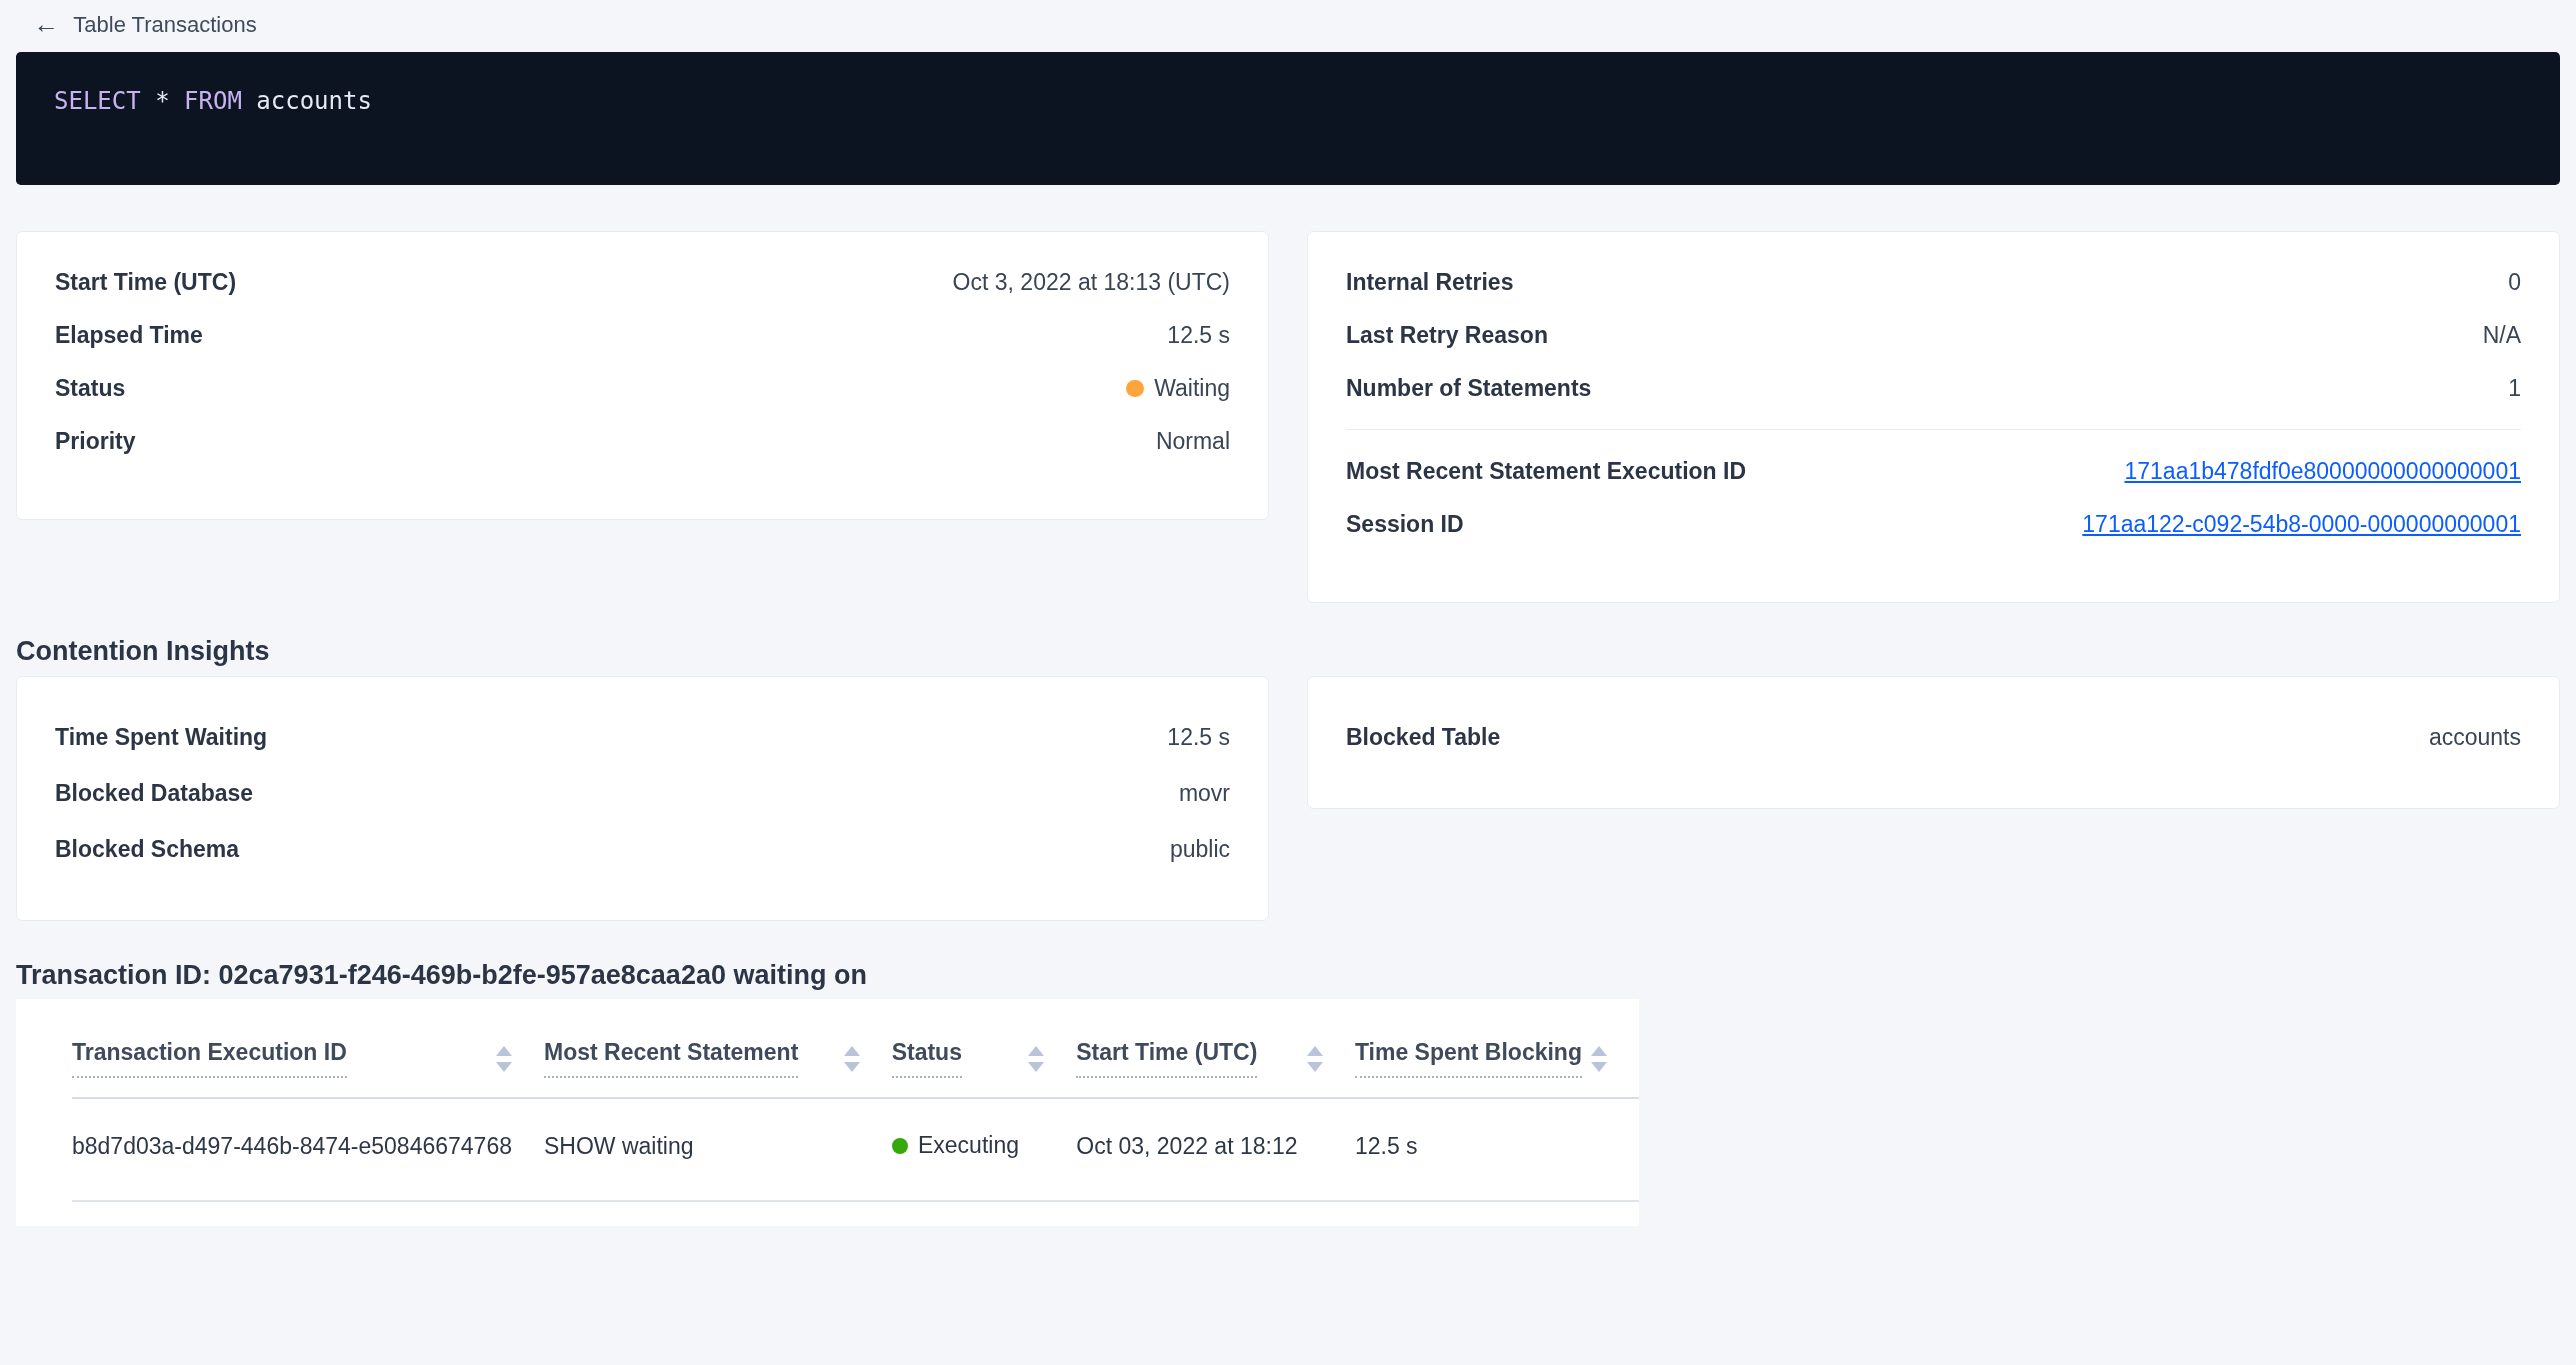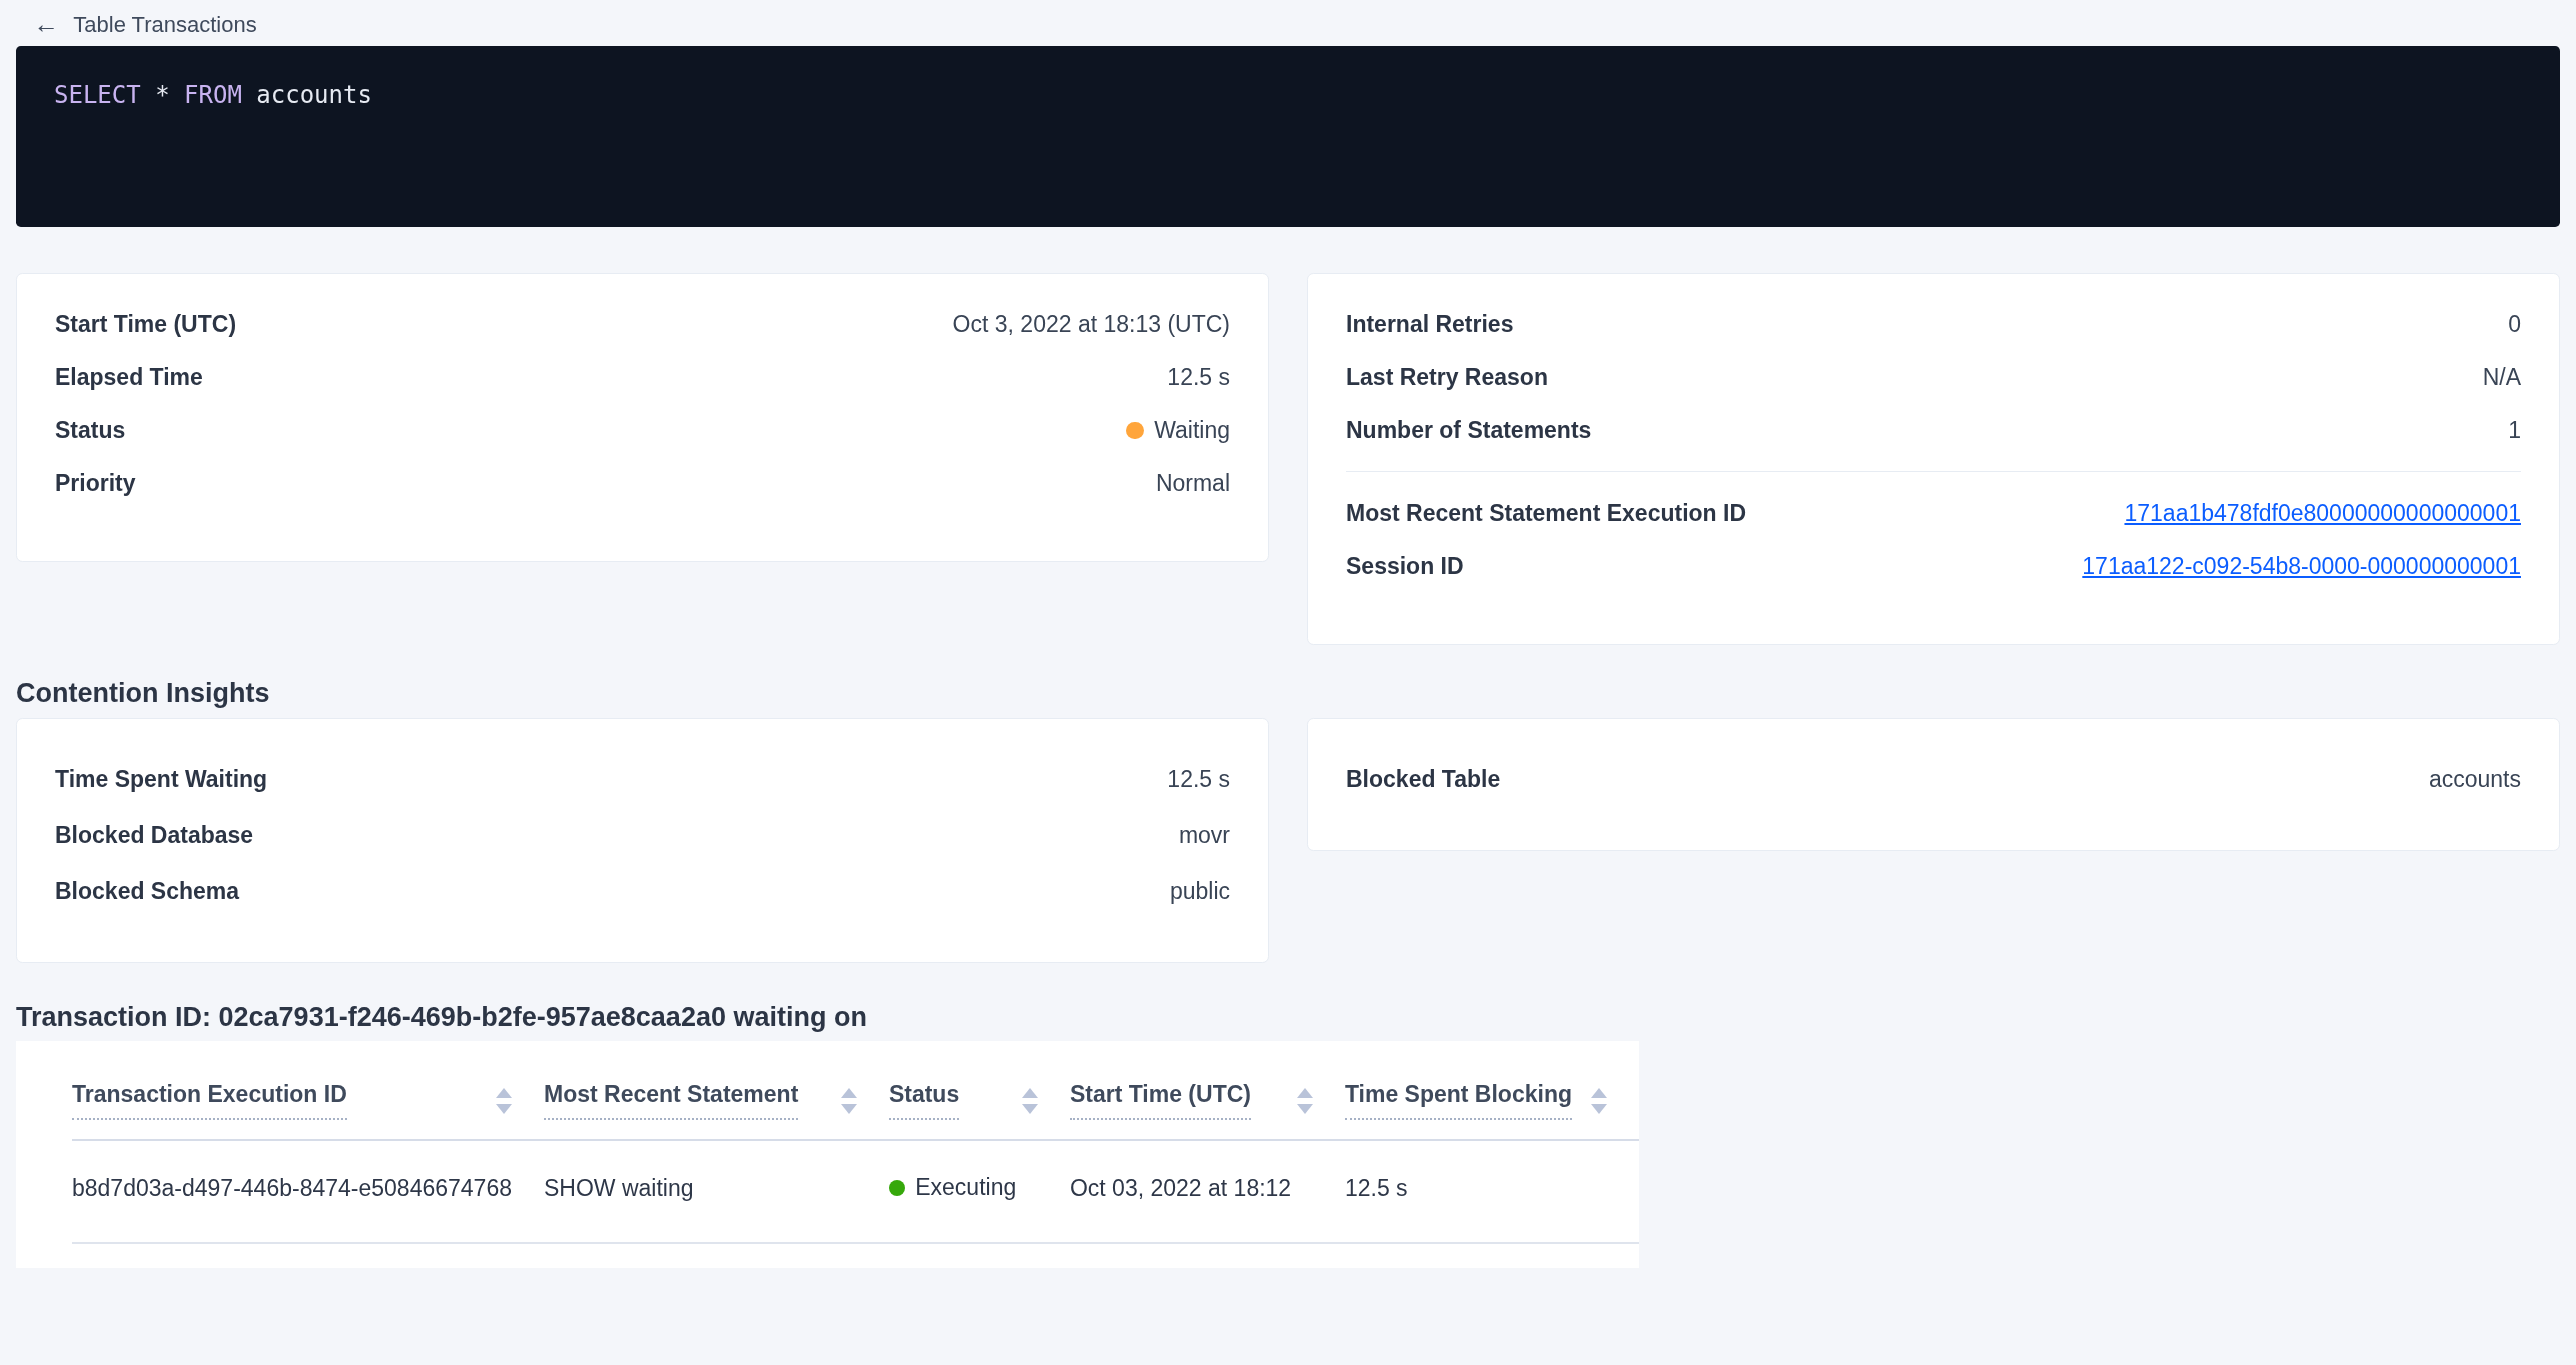--- a/index.html
+++ b/index.html
@@ -22,21 +22,21 @@
   .back-arrow { font-size: 25.5px; line-height: 1; color: #3f4a5c; }
 
   
   .page-title {
     margin: 20.7px 0 0 0; font-size: 30px; font-weight: bold;
     color: #2c3545; letter-spacing: -0.2px; line-height: 35px;
   }
 
   
   .sql-box {
-    margin-top: 8px; height: 181px; border-radius: 4.8px;
+    margin-top: 14px; height: 133px; border-radius: 4.8px;
     background: #0d1421; padding: 35px 38px;
     font-family: "DejaVu Sans Mono", monospace;
     font-size: 24px; white-space: pre; line-height: 1.2;
   }
   .sql-kw { color: #c8b3f0; }
   .sql-plain { color: #e6eaf2; }
 
   
   .cards-row { display: flex; gap: 38px; align-items: flex-start; }
   .cards-row.first { margin-top: 46px; }
@@ -78,21 +78,21 @@
   .table-card {
     margin-top: 8px; width: 1623px; background: #ffffff;
     padding: 0 0 24px 56px;
   }
   table.waiting-table { width: 1567px; border-collapse: collapse; font-size: 23px; }
   .waiting-table th {
     text-align: left; font-weight: bold; color: #3f4a5c;
     padding: 40px 32px 19px 0; border-bottom: 2.4px solid #d6dce8;
     white-space: nowrap; cursor: pointer;
   }
-  .th-inner { display: flex; align-items: center; justify-content: space-between; gap: 19px; }
+  .th-inner { display: flex; align-items: center; justify-content: space-between; gap: 9px; }
   .th-label { border-bottom: 2.4px dotted #a6b1c5; padding-bottom: 10.3px; }
   .sort-icon { display: inline-flex; flex-direction: column; align-items: center; gap: 5.6px; }
   .tri-up {
     width: 0; height: 0;
     border-left: 8.8px solid transparent; border-right: 8.8px solid transparent;
     border-bottom: 10.3px solid #b9c3d9;
   }
   .tri-down {
     width: 0; height: 0;
     border-left: 8.8px solid transparent; border-right: 8.8px solid transparent;

